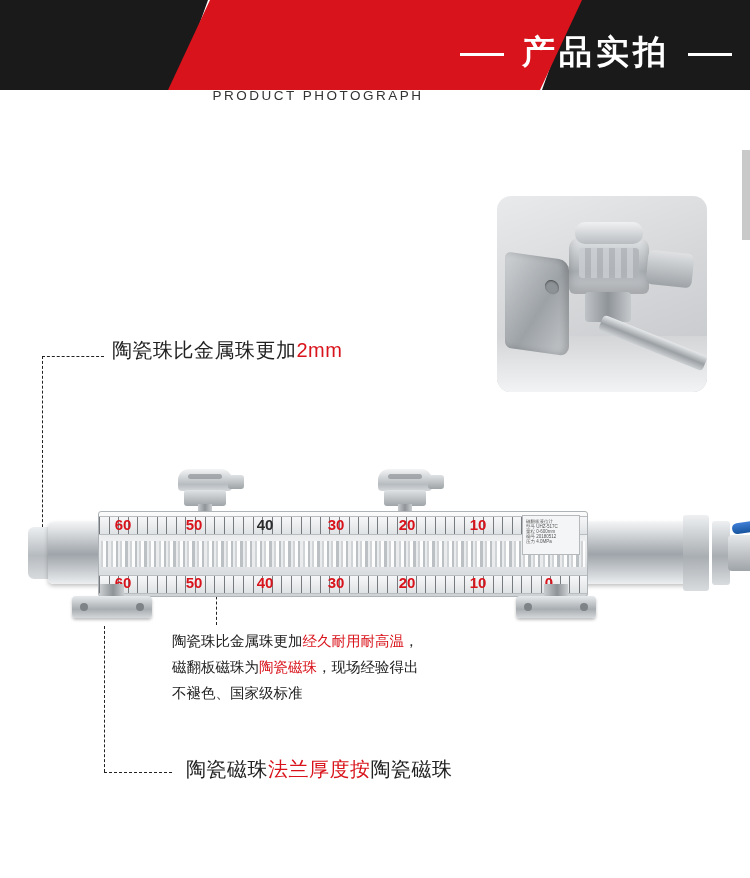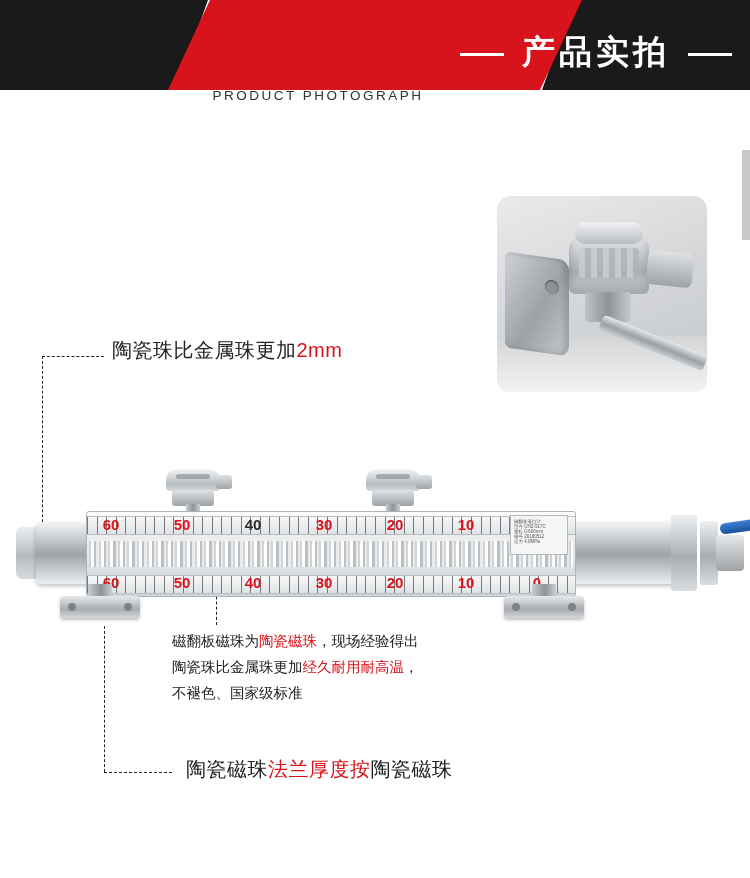--- a/index.html
+++ b/index.html
@@ -141,21 +141,21 @@
     font-size:20px;color:#222;letter-spacing:.5px;
   }
   .callout-bottom .em{color:#d9131b;}
 
   
   .lead{position:absolute;border:0;border-top:1.6px dashed #222;}
   .lead-v{position:absolute;border:0;border-left:1.6px dashed #222;}
 
   
   .gauge{
-    position:absolute;left:16px;top:455px;width:720px;height:190px;
+    position:absolute;left:28px;top:455px;width:720px;height:190px;
   }
   
   .body-tube{
     position:absolute;left:20px;top:67px;width:650px;height:62px;
     background:linear-gradient(180deg,#f2f3f4 0%,#d7dadd 18%,#9ea4a9 52%,#c8ccd0 78%,#eceef0 100%);
     border-radius:5px;
     box-shadow:0 2px 4px rgba(0,0,0,.25);
   }
   
   .end-left{
@@ -310,24 +310,24 @@
     <span>陶瓷珠比金属珠更加</span><span class="num">2mm</span>
   </div>
 </div>
 
 <div class="lead" style="left:42px;top:356px;width:62px;"></div>
 <div class="lead-v" style="left:42px;top:356px;height:186px;"></div>
 <div class="lead" style="left:42px;top:542px;width:26px;"></div>
 
 <div class="callout-mid">
   <div>
+    <span>陶瓷珠比金属珠更加</span><span class="em">经久耐用耐高温</span><span>，</span>
+  </div>
+  <div>
     <span>磁翻板磁珠为</span><span class="em">陶瓷磁珠</span><span>，现场经验得出</span>
-  </div>
-  <div>
-    <span>陶瓷珠比金属珠更加</span><span class="em">经久耐用耐高温</span><span>，</span>
   </div>
   <div>不褪色、国家级标准</div>
 </div>
 
 <div class="lead-v" style="left:216px;top:535px;height:90px;"></div>
 
 <div class="callout-bottom">
   <span>陶瓷磁珠</span><span class="em">法兰厚度按</span><span>陶瓷磁珠</span>
 </div>
 

